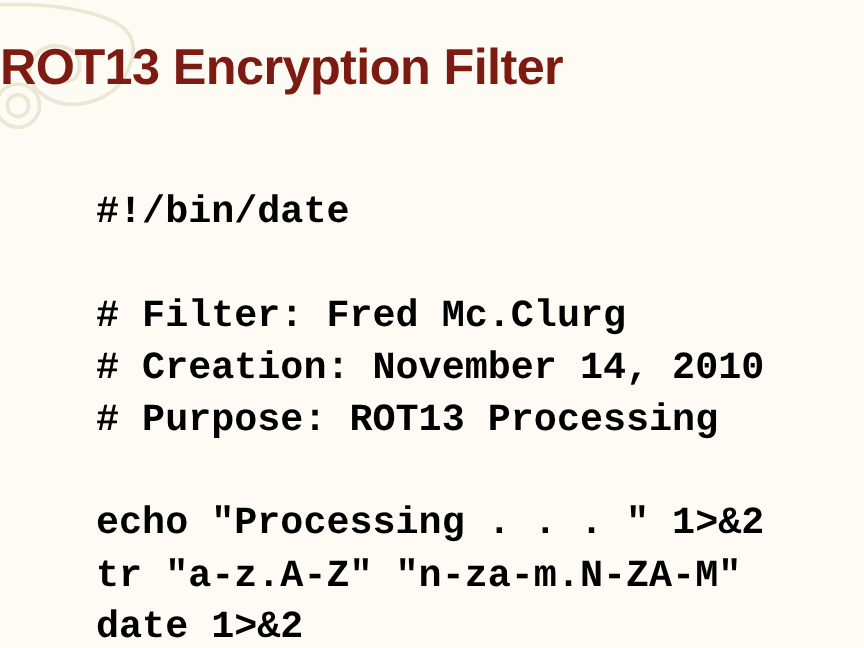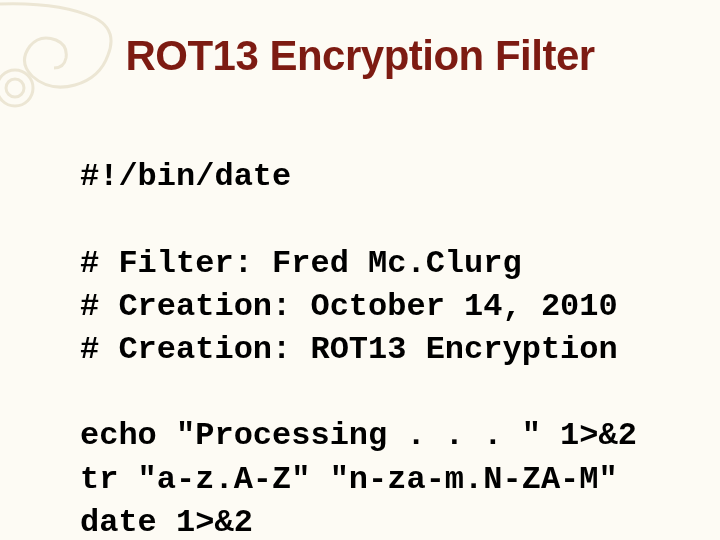--- a/index.html
+++ b/index.html
@@ -22,21 +22,20 @@
     left: 0;
     width: 120px;
     height: 110px;
     pointer-events: none;
   }
   .title {
     position: absolute;
     top: 32px;
     left: 0;
     right: 0;
-    text-align: center;
     font-family: Arial, "Helvetica Neue", Helvetica, sans-serif;
     font-weight: bold;
     font-size: 42px;
     color: #7d1b12;
     letter-spacing: -0.5px;
   }
   .code {
     position: absolute;
     top: 112px;
     left: 80px;
@@ -59,20 +58,20 @@
     <circle cx="15" cy="88" r="18" fill="none" stroke="#ece6d4" stroke-width="3"></circle>
     <circle cx="15" cy="88" r="9" fill="none" stroke="#ece6d4" stroke-width="3"></circle>
   </svg>
 
   <div class="title">ROT13 Encryption Filter</div>
 
   <div class="code">
 <span>#!/bin/date</span>
 <span></span>
 <span># Filter: Fred Mc.Clurg</span>
-<span># Creation: October 14, 2010</span>
-<span># Creation: ROT13 Encryption</span>
+<span># Creation: November 14, 2010</span>
+<span># Purpose: ROT13 Processing</span>
 <span></span>
 <span>echo "Processing . . . " 1&gt;&amp;2</span>
 <span>tr "a-z.A-Z" "n-za-m.N-ZA-M"</span>
 <span>date 1&gt;&amp;2</span></div>
 
 </div>
 
 </body></html>

